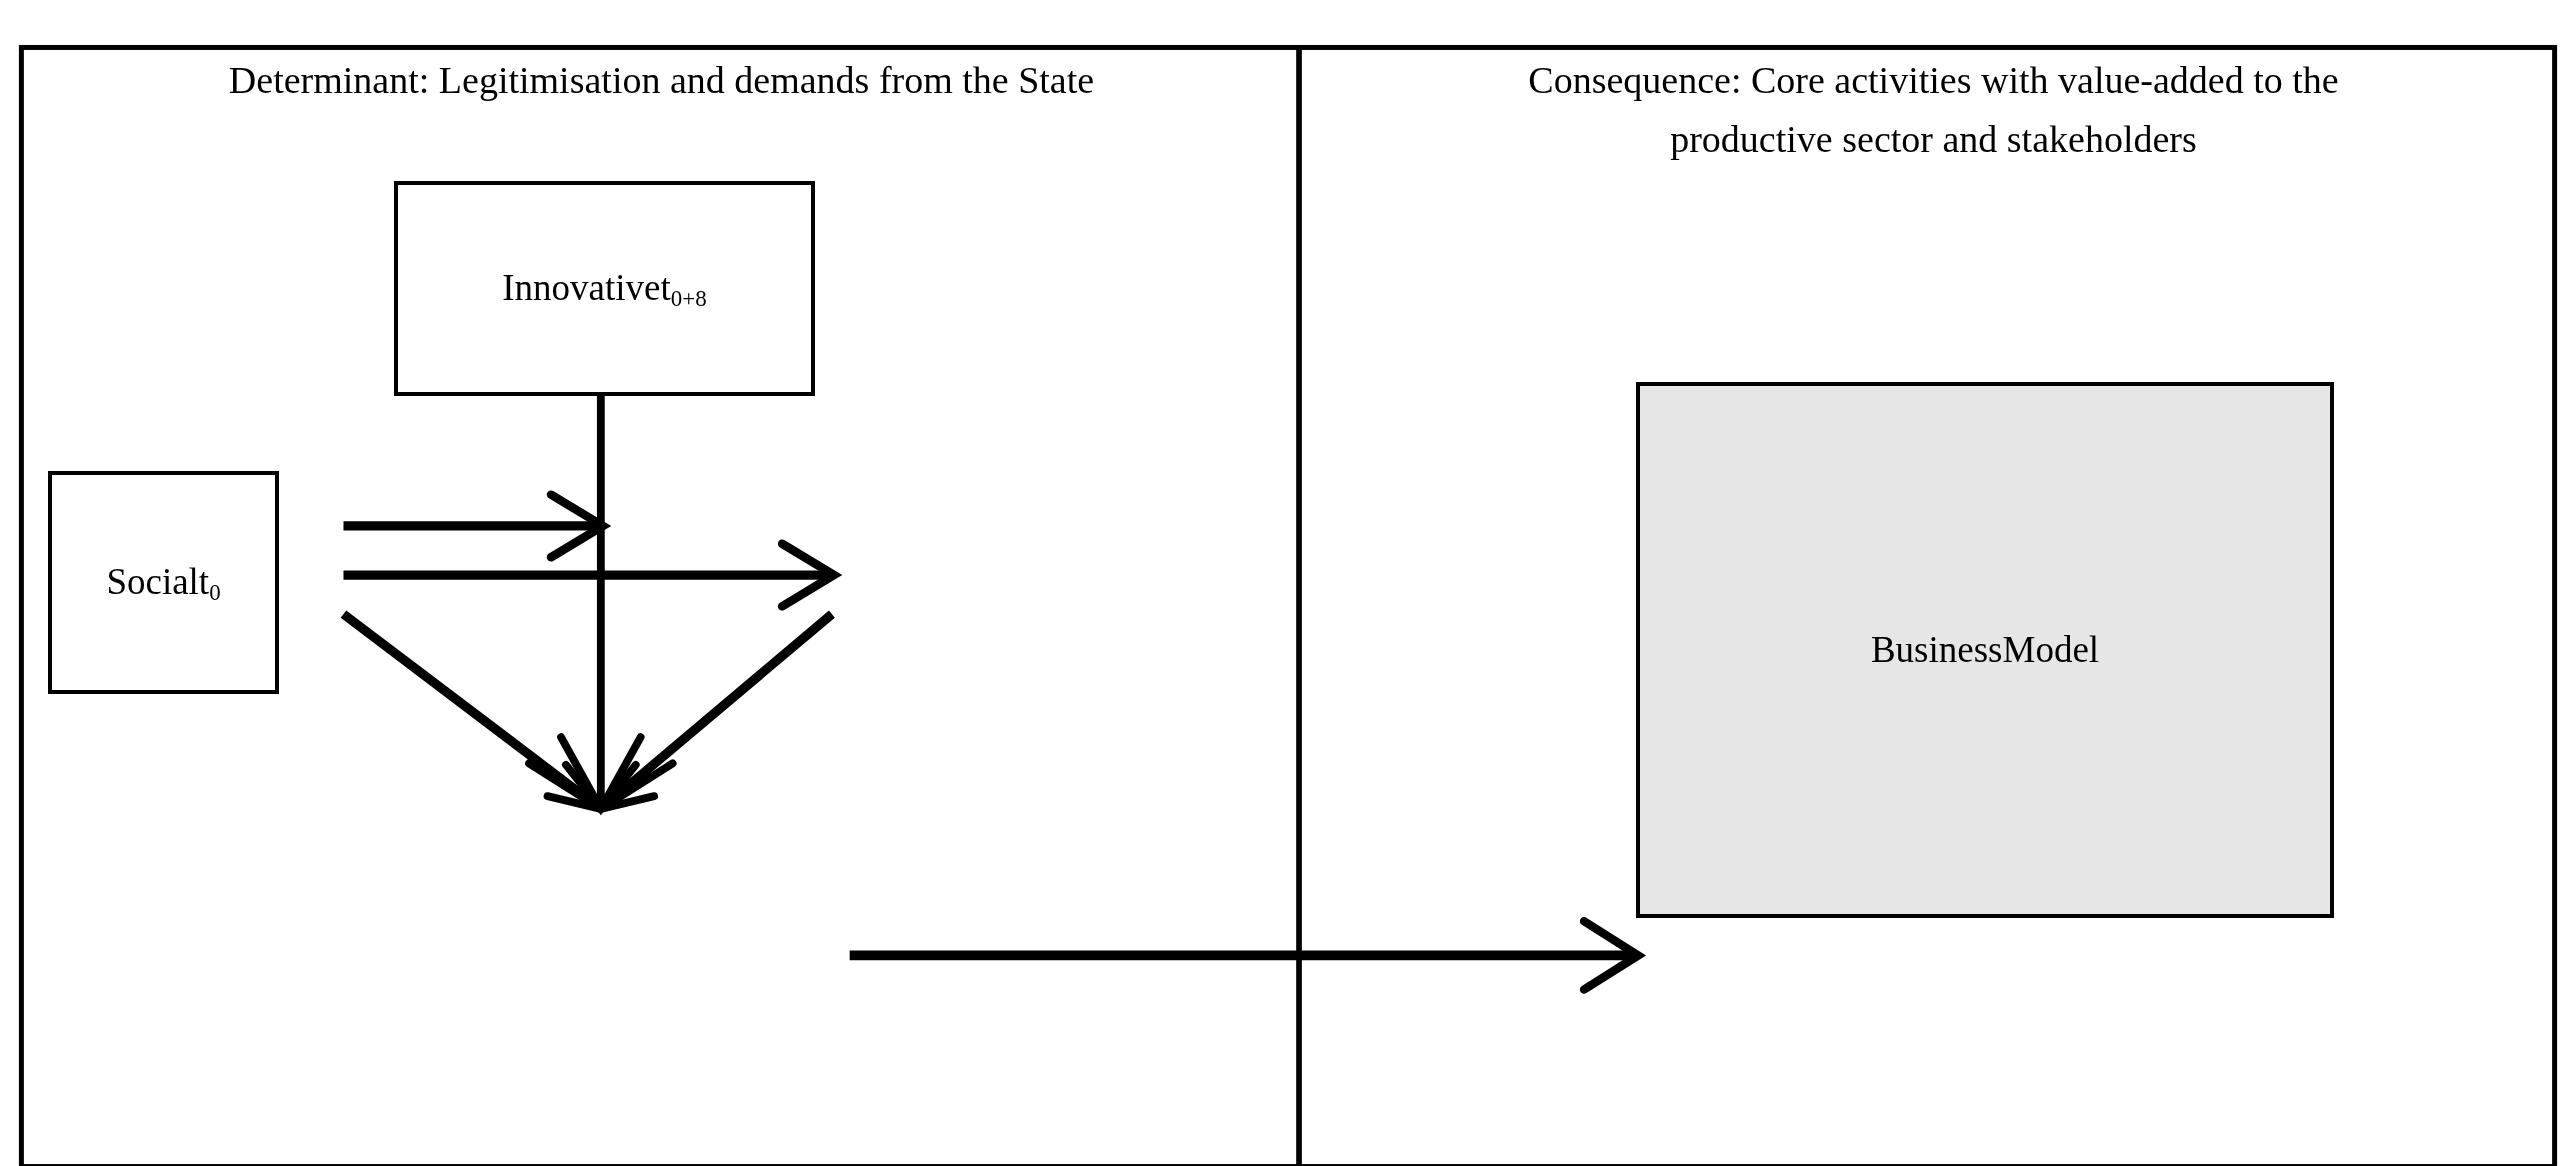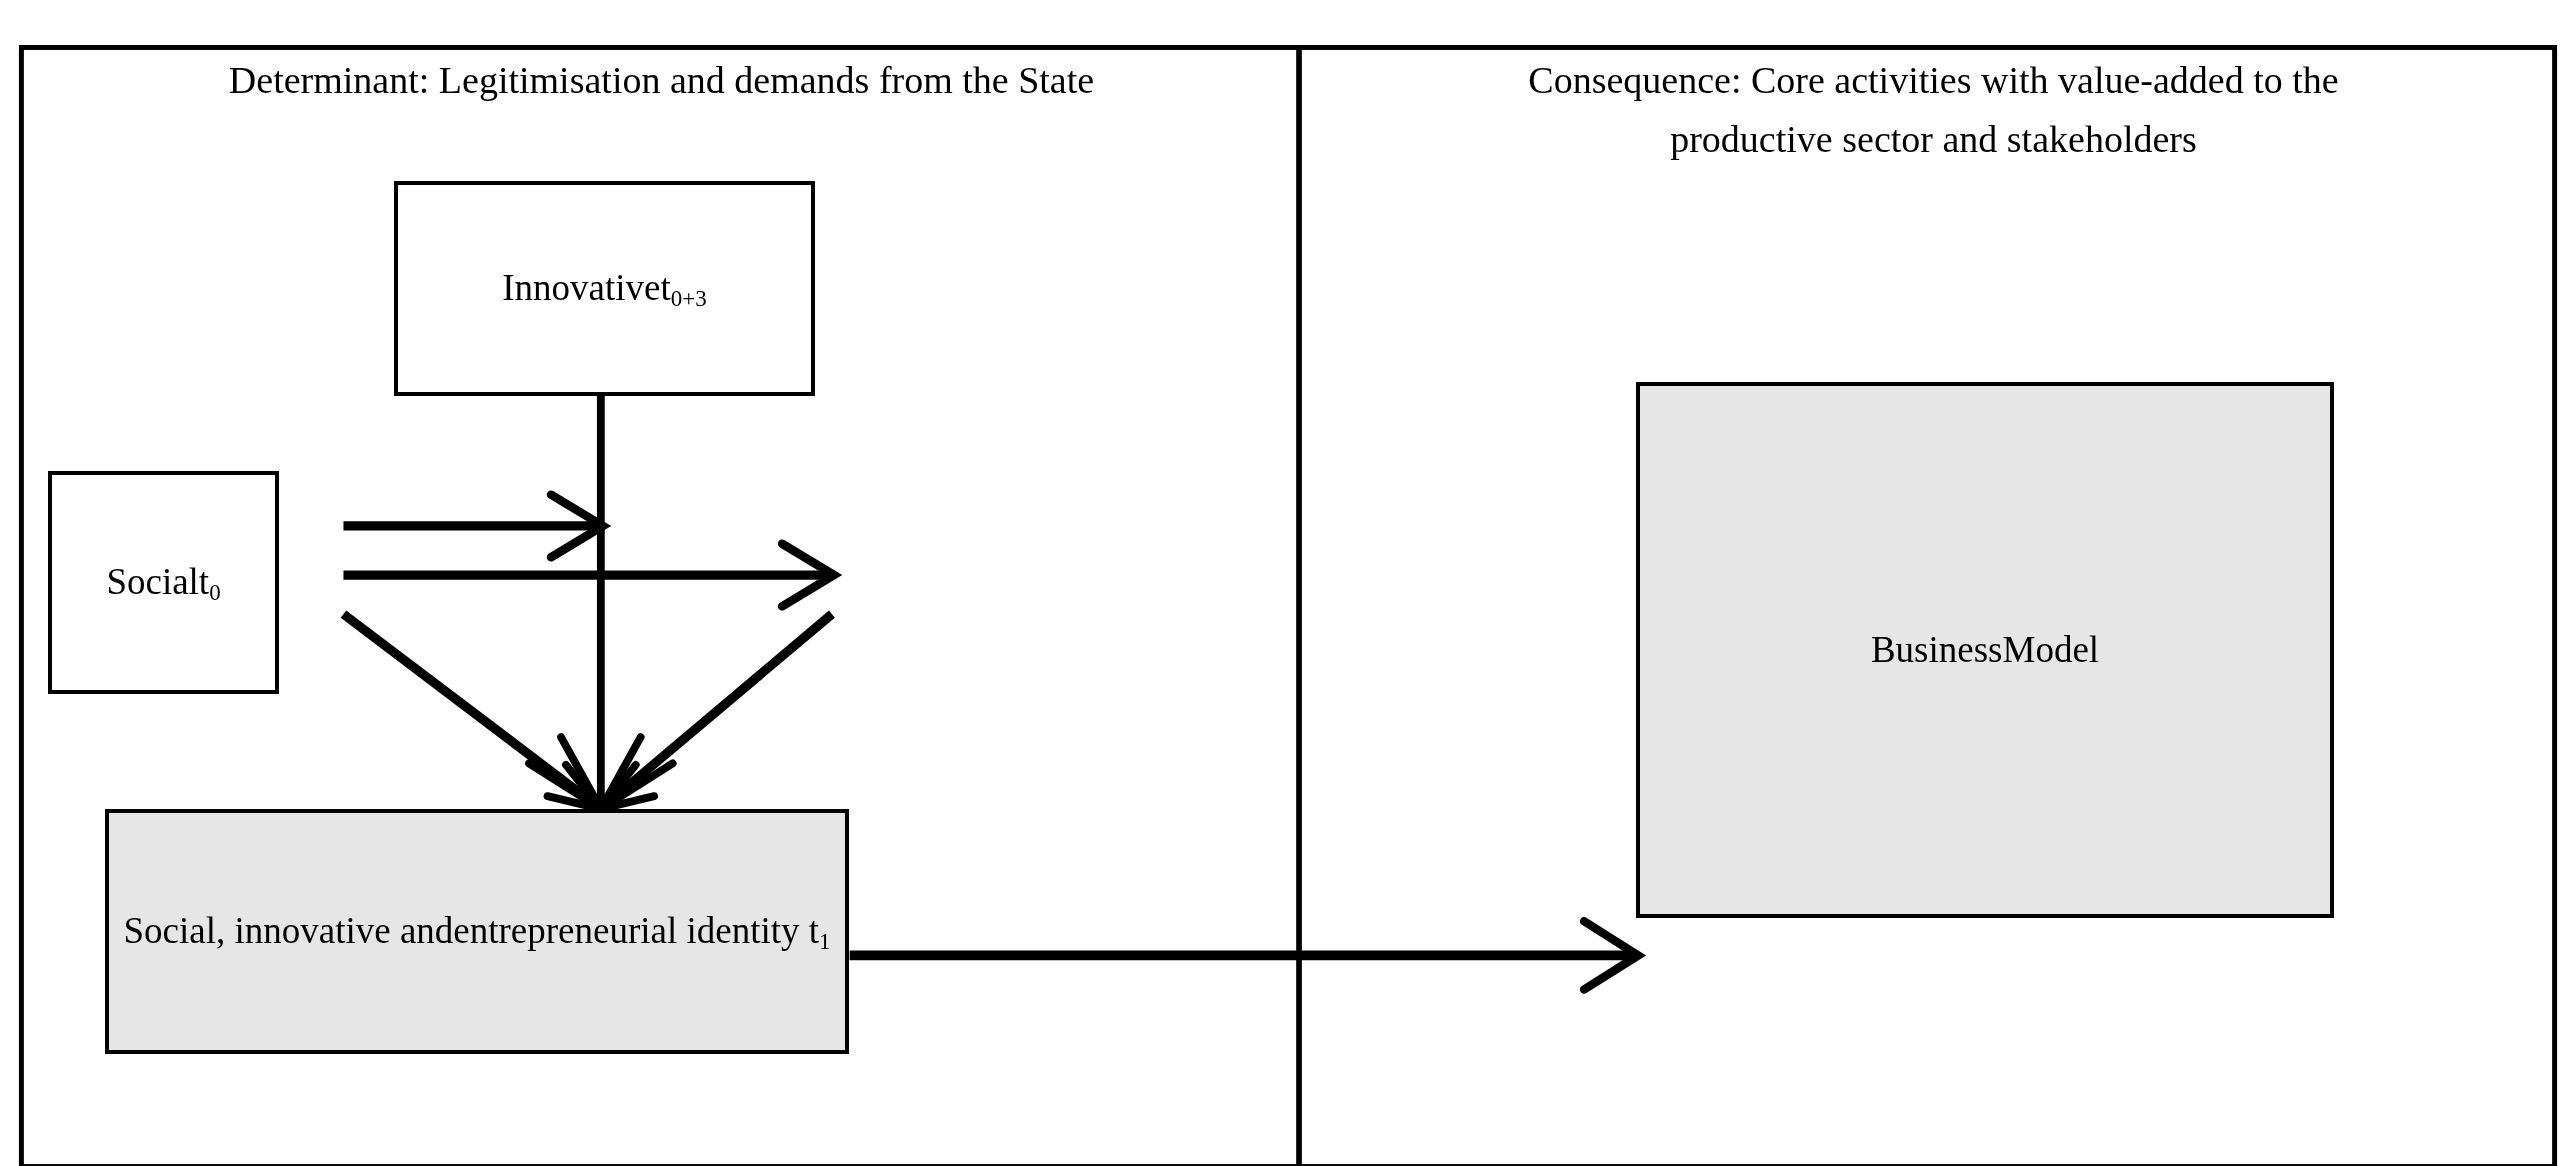--- a/index.html
+++ b/index.html
@@ -99,38 +99,32 @@
     <polyline points="2228,1262 2304,1310 2228,1358" fill="none" stroke="#000000" stroke-width="12" stroke-linecap="round"></polyline>
   </svg>
 
   <div class="panel-title" id="title-left">Determinant: Legitimisation and demands from the State</div>
   <div class="panel-title" id="title-right">Consequence: Core activities with value-added to the
 productive sector and stakeholders</div>
 
   <div class="node white" id="node-innovative">
     <span class="line">Innovative</span>
     <span class="line">
-      <span>t</span><sub>0+3</sub>
+      <span>t</span><sub>0+8</sub>
     </span>
   </div>
 
   <div class="node white" id="node-social">
     <span class="line">Social</span>
     <span class="line">
       <span>t</span><sub>0</sub>
     </span>
   </div>
 
 
-  <div class="node gray" id="node-identity">
-    <span class="line">Social, innovative and</span>
-    <span class="line">
-      <span>entrepreneurial identity t</span><sub>1</sub>
-    </span>
-  </div>
 
   <div class="node gray" id="node-bmi">
     <span class="line">Business</span>
     <span class="line">Model</span>
   </div>
 
 </div>
 
 
 </body></html>

